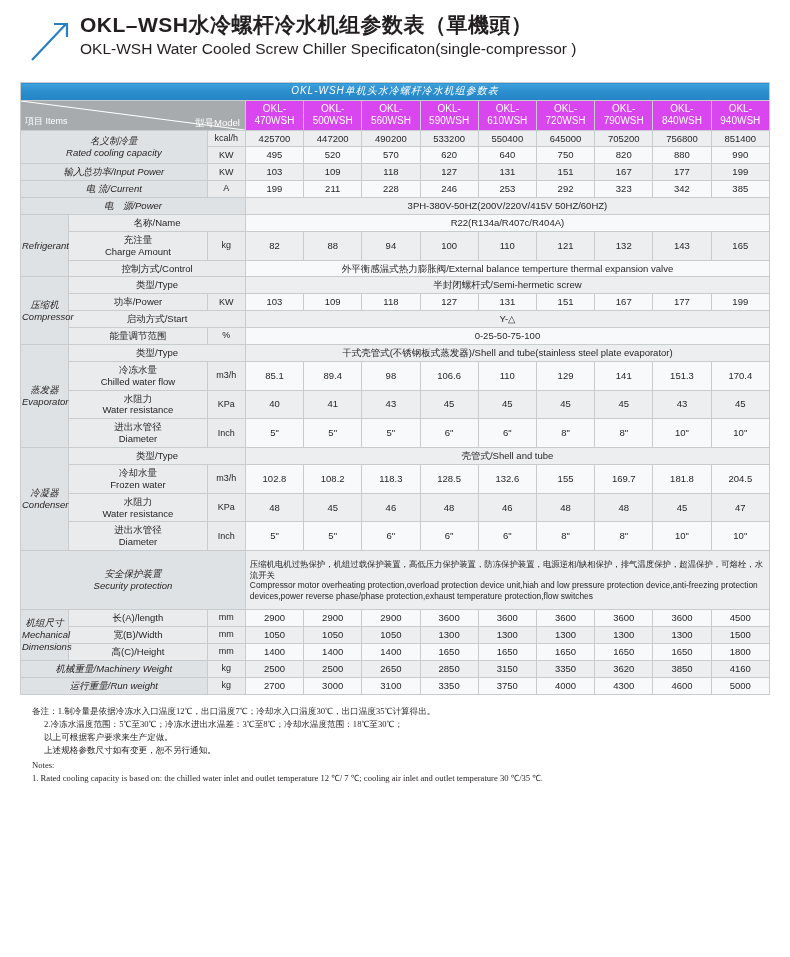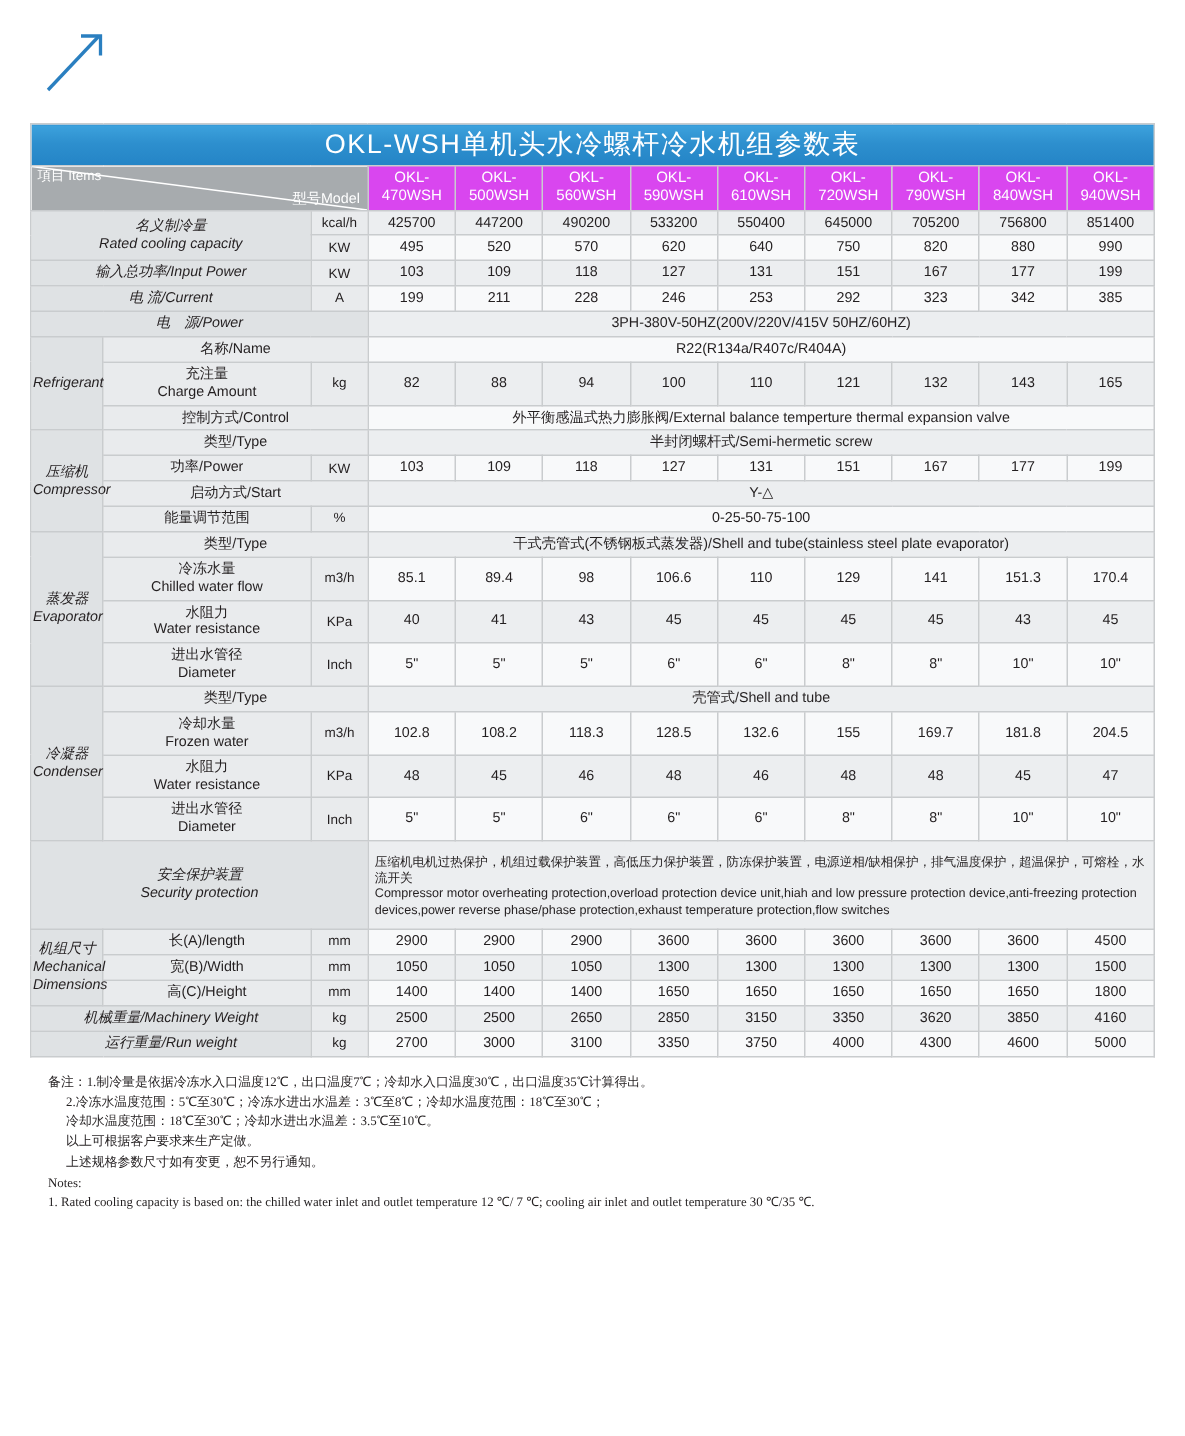--- a/index.html
+++ b/index.html
@@ -57,25 +57,26 @@
     border: 1px solid #c9ccce;
     text-align: center;
     vertical-align: middle;
     padding: 2px 1px;
     line-height: 1.25;
     font-weight: normal;
   }
   .banner td {
     background: linear-gradient(to bottom, #3da2dd 0%, #2d8fce 45%, #2484c6 100%);
     color: #ffffff;
-    font-size: 18px;
+    font-size: 10px;
     font-weight: bold;
     letter-spacing: 1px;
     padding: 7px 0;
     border: 1px solid #2484c6;
+    font-style: italic;
   }
   .hdr td {
     background: #a7abae;
     color: #ffffff;
     font-size: 10px;
     height: 28px;
     border: 1px solid #b9bdbf;
   }
   .hdr td.model-head {
     background: #d946ef;
@@ -88,21 +89,21 @@
     background: #a7abae;
     overflow: hidden;
   }
   .diag .line {
     position: absolute;
     left: 0; top: 0;
     width: 100%; height: 100%;
   }
   .diag .tl {
     position: absolute;
-    left: 4px; top: 1px;
+    left: 4px; top: 15px;
     font-size: 9px;
     color: #ffffff;
   }
   .diag .br {
     position: absolute;
     right: 5px; bottom: 1px;
     font-size: 9.5px;
     color: #ffffff;
     margin-left: 20px;
   }
@@ -146,20 +147,22 @@
 <div id="page">
 
   <div class="header">
     <div class="logo-mark">
       <svg width="48" height="48" viewBox="0 0 48 48">
         <path d="M6 44 L40 8" stroke="#2a7fc0" stroke-width="2.2" fill="none"></path>
         <path d="M28 8 L41 8 L41 21" stroke="#2a7fc0" stroke-width="2.2" fill="none"></path>
       </svg>
     </div>
     <div class="title-block">
+      <div class="title-cn">OKL–WSH水冷螺杆冷水机组参数表（單機頭）</div>
+      <div class="title-en">OKL-WSH Water Cooled Screw Chiller Specificaton(single-compressor )</div>
     </div>
   </div>
 
   <div class="table-wrap">
     <table class="spec">
       <colgroup>
         <col style="width:48px">
         <col style="width:138px">
         <col style="width:38px">
         <col style="width:58px">
@@ -515,20 +518,19 @@
         <td class="val">4600</td>
         <td class="val">5000</td>
       </tr>
     </tbody>
       </table>
   </div>
 
   <div class="notes">
     <div>备注：1.制冷量是依据冷冻水入口温度12℃，出口温度7℃；冷却水入口温度30℃，出口温度35℃计算得出。</div>
     <div class="indent">2.冷冻水温度范围：5℃至30℃；冷冻水进出水温差：3℃至8℃；冷却水温度范围：18℃至30℃；</div>
-    <div class="indent">冷却水温度范围：18℃至30℃；冷却水进出水温差：3.5℃至10℃。</div>
     <div class="indent">以上可根据客户要求来生产定做。</div>
     <div class="indent">上述规格参数尺寸如有变更，恕不另行通知。</div>
     <div class="en">Notes:</div>
     <div>1. Rated cooling capacity is based on: the chilled water inlet and outlet temperature 12 ℃/ 7 ℃; cooling air inlet and outlet temperature 30 ℃/35 ℃.</div>
   </div>
 
 </div>
 
 </body></html>

